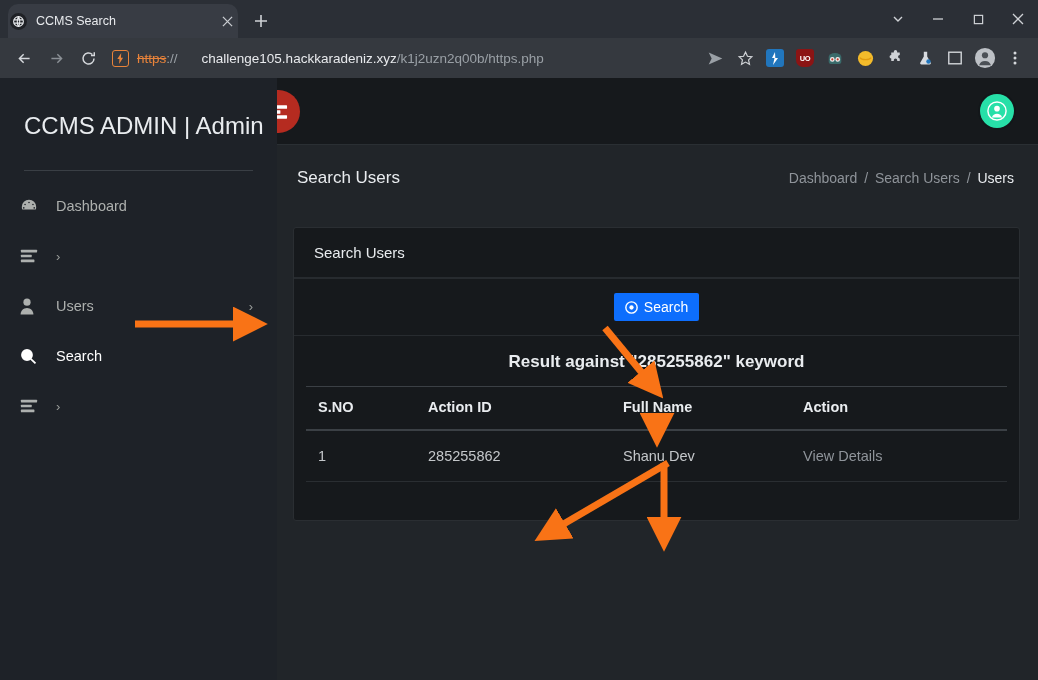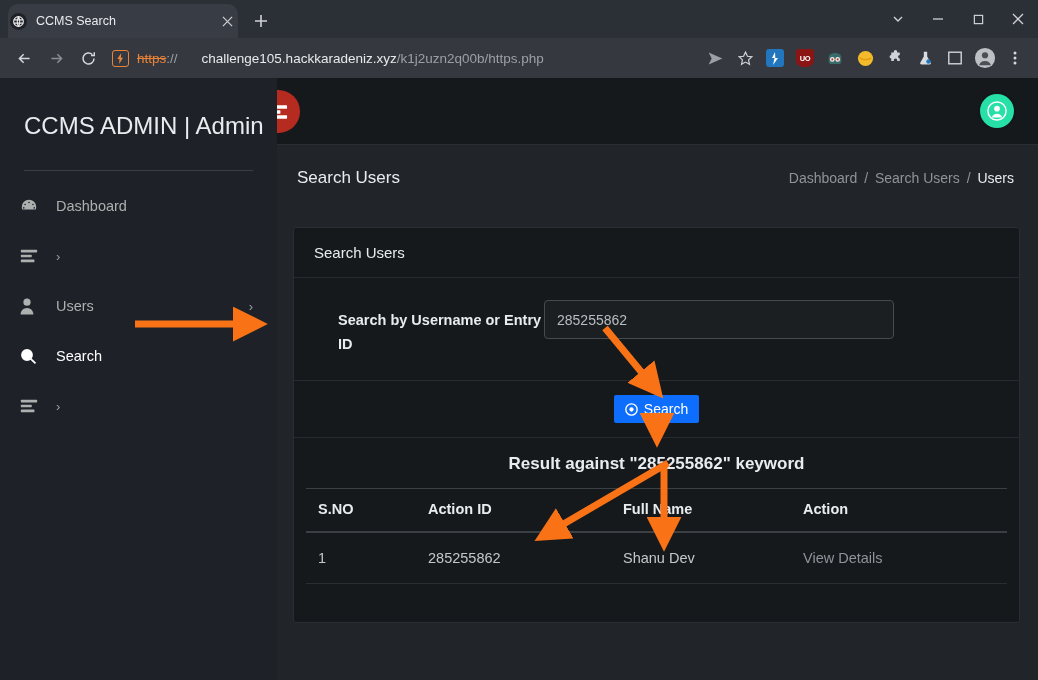--- a/index.html
+++ b/index.html
@@ -417,26 +417,20 @@
           <span class="sep">/</span>
           <span>Search Users</span>
           <span class="sep">/</span>
           <span class="cur">Users</span>
         </div>
       </div>
 
       <div class="card">
         <div class="card-head">Search Users</div>
 
-        <div class="card-body">
-          <div class="form-row">
-            <div class="form-label">Search by Username or Entry ID</div>
-            <input class="form-input" type="text" value="285255862" style="">
-          </div>
-        </div>
 
         <div class="btn-row">
           <button class="btn-search">
             <svg width="13" height="13" viewBox="0 0 14 14">
               <circle cx="7" cy="7" r="6.1" fill="none" stroke="#ffffff" stroke-width="1.5"></circle>
               <circle cx="7" cy="7" r="2.3" fill="#ffffff"></circle>
             </svg>
             <span>Search</span>
           </button>
         </div>

